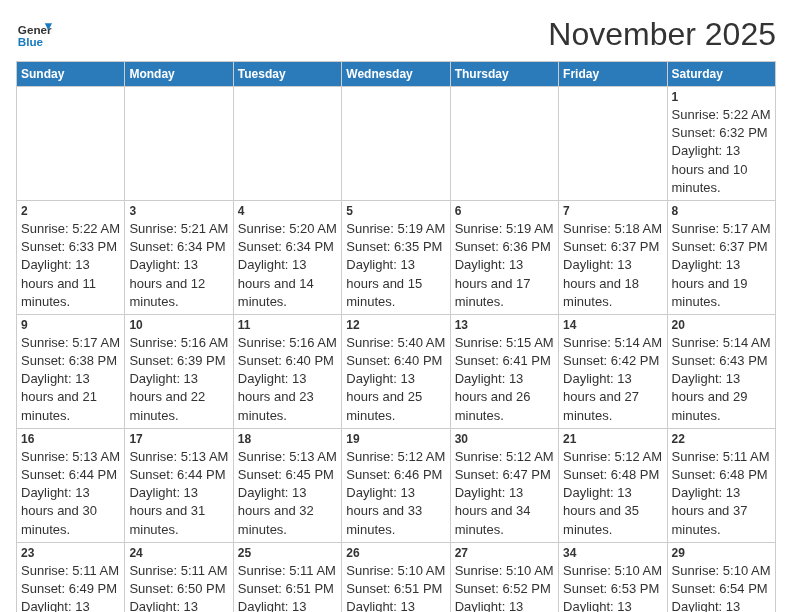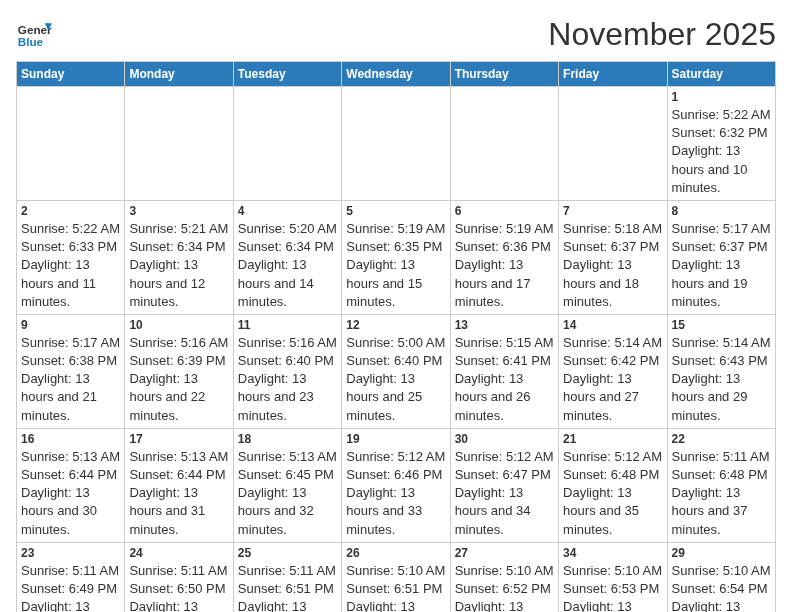--- a/index.html
+++ b/index.html
@@ -183,38 +183,38 @@
 Daylight: 13 hours and 22 minutes.</div>
         </td>
         <td>
           <span class="day-num">11</span>
           <div class="day-info">Sunrise: 5:16 AM
 Sunset: 6:40 PM
 Daylight: 13 hours and 23 minutes.</div>
         </td>
         <td>
           <span class="day-num">12</span>
-          <div class="day-info">Sunrise: 5:00 AM
+          <div class="day-info">Sunrise: 5:40 AM
 Sunset: 6:40 PM
 Daylight: 13 hours and 25 minutes.</div>
         </td>
         <td>
           <span class="day-num">13</span>
           <div class="day-info">Sunrise: 5:15 AM
 Sunset: 6:41 PM
 Daylight: 13 hours and 26 minutes.</div>
         </td>
         <td>
           <span class="day-num">14</span>
           <div class="day-info">Sunrise: 5:14 AM
 Sunset: 6:42 PM
 Daylight: 13 hours and 27 minutes.</div>
         </td>
         <td>
-          <span class="day-num">15</span>
+          <span class="day-num">20</span>
           <div class="day-info">Sunrise: 5:14 AM
 Sunset: 6:43 PM
 Daylight: 13 hours and 29 minutes.</div>
         </td>
       </tr>
       <tr>
         <td>
           <span class="day-num">16</span>
           <div class="day-info">Sunrise: 5:13 AM
 Sunset: 6:44 PM

